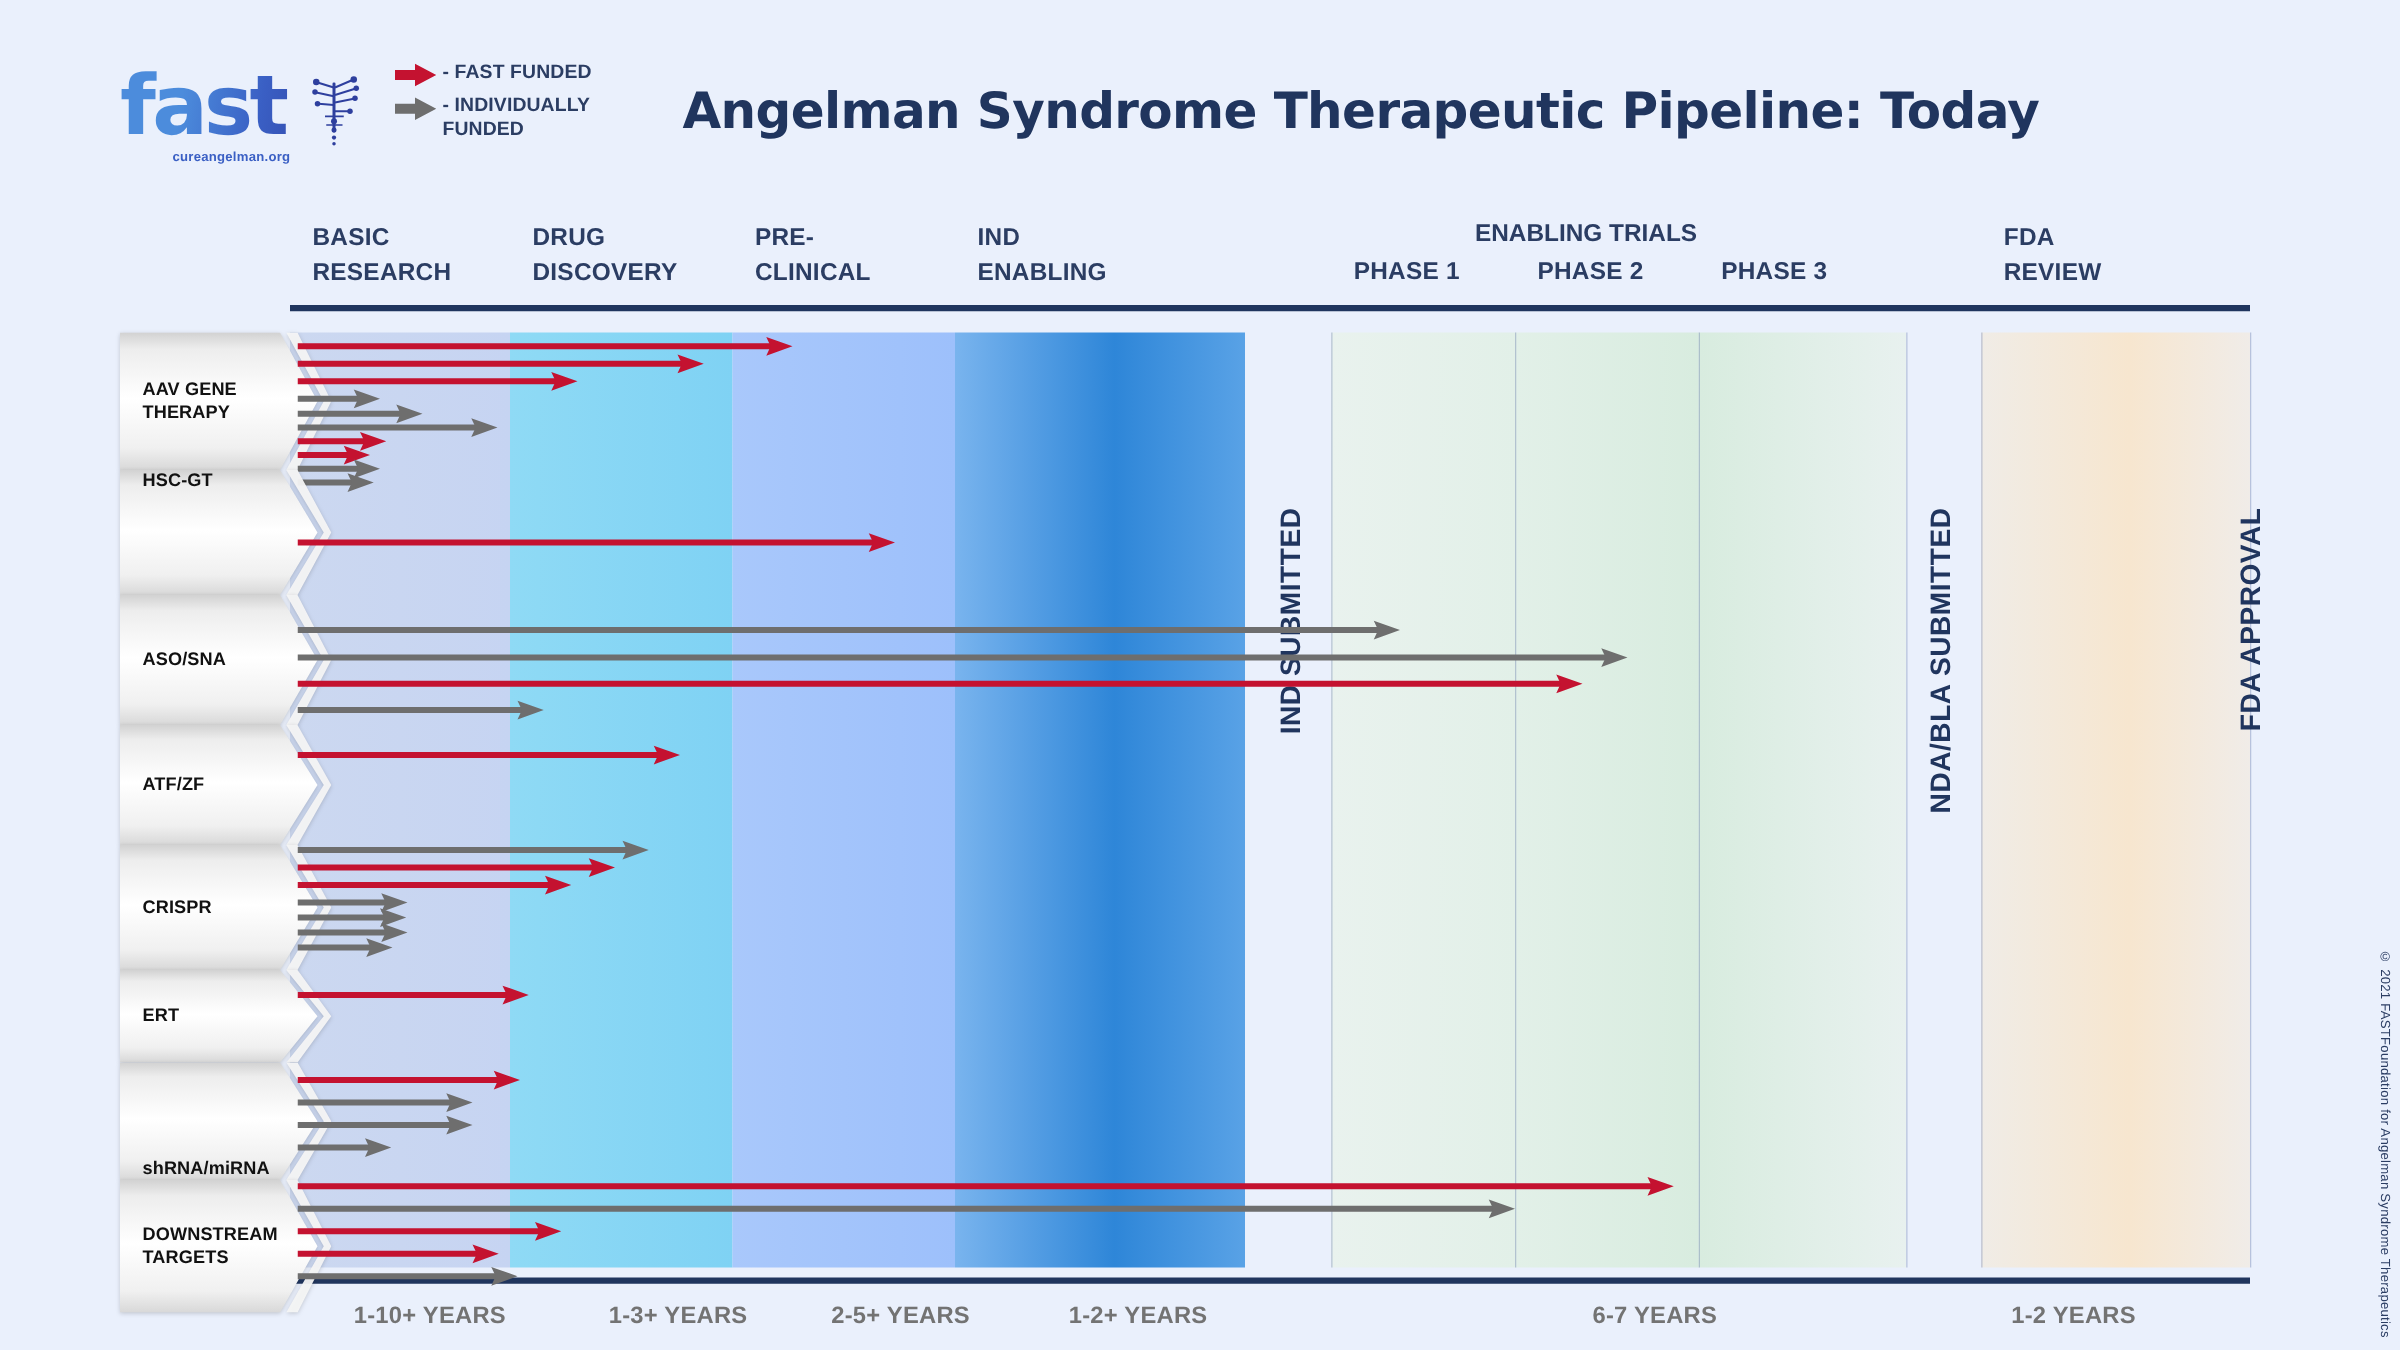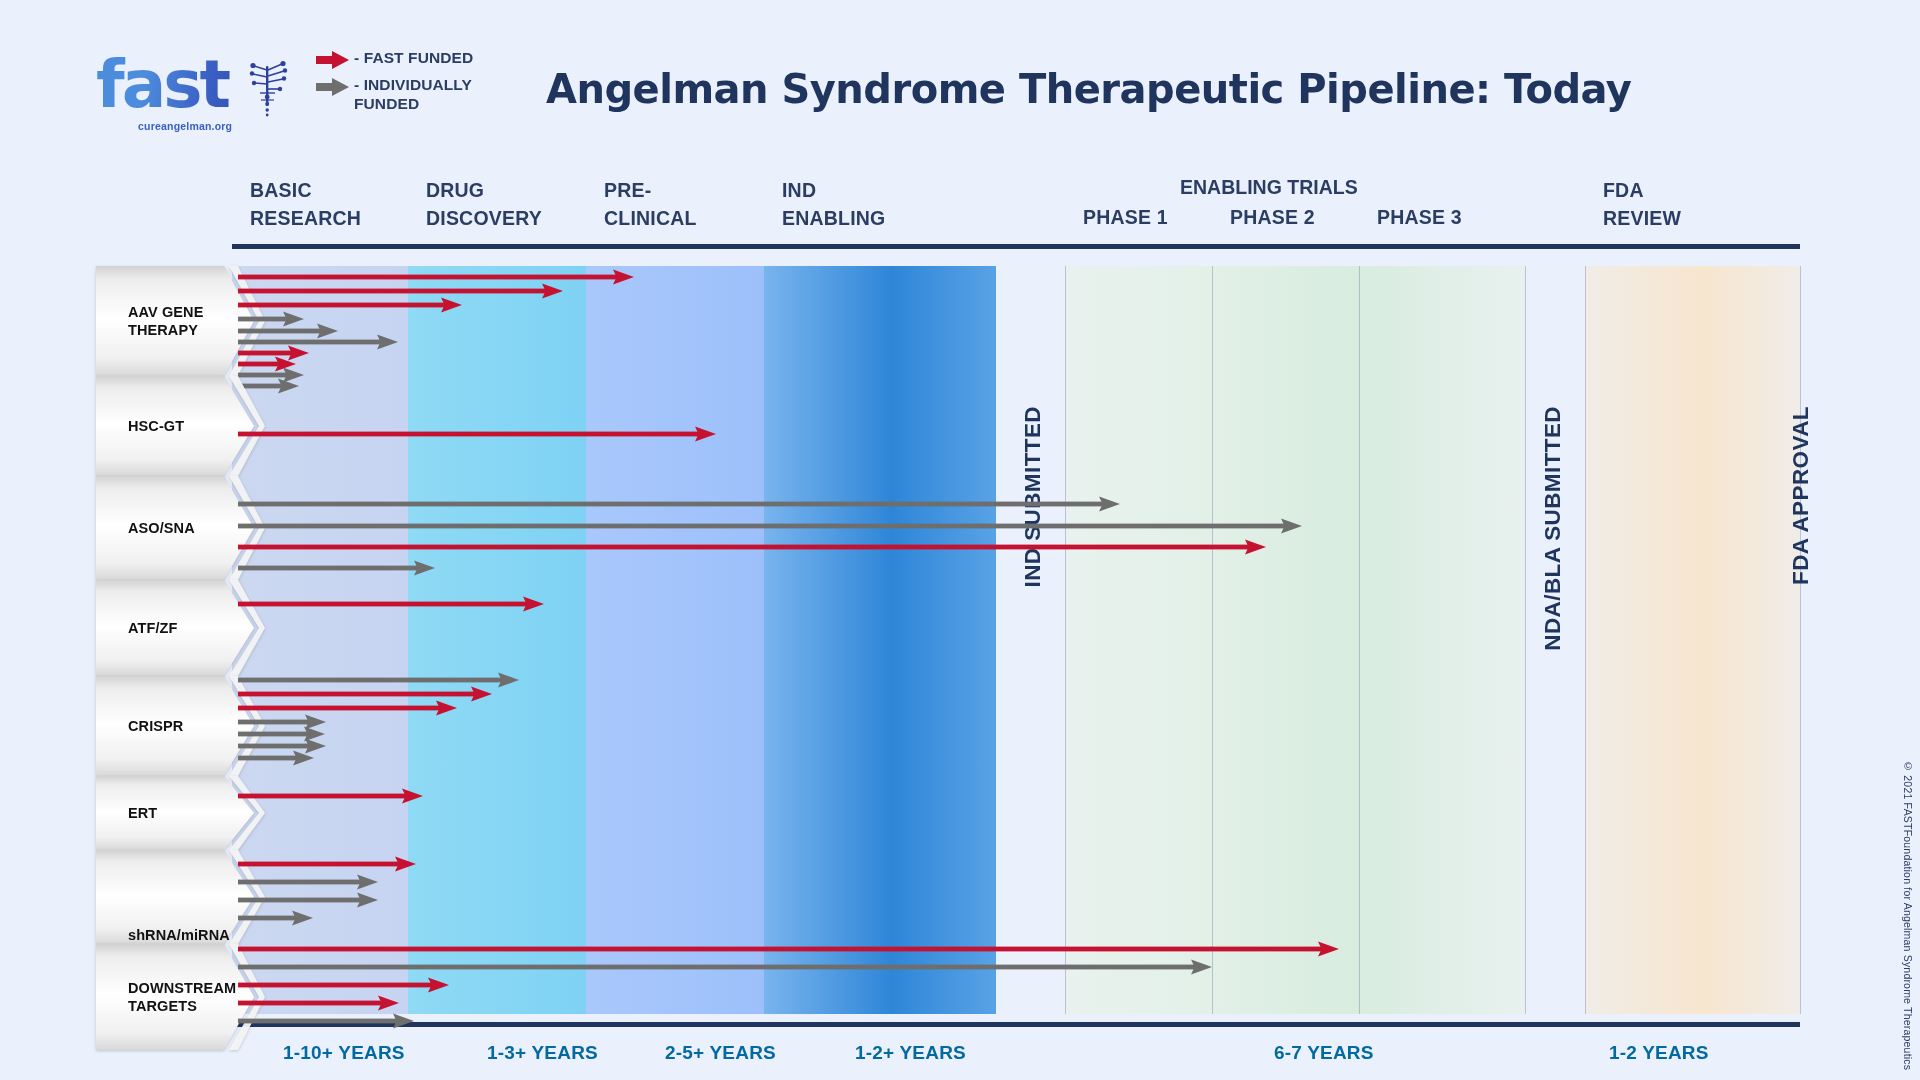--- a/index.html
+++ b/index.html
@@ -66,27 +66,27 @@
   .band-line { position:absolute; top:0; width:1px; height:748px; background:rgba(90,110,160,.35); }
 
   
   .vlabel {
     position:absolute; font-size:22.5px; font-weight:700; color:#20355e;
     writing-mode: vertical-rl; transform: rotate(180deg);
     letter-spacing:.4px; white-space:nowrap;
   }
   .rowtab-label {
     font-size:14.5px; font-weight:700; color:#111; line-height:18px;
-    padding-left:32px; white-space:pre-line; letter-spacing:.1px;
+    padding-left:18px; white-space:pre-line; letter-spacing:.1px;
   }
 
   
   .year {
     position:absolute; top:1042px; font-size:19px; font-weight:700;
-    color:#0369a1; letter-spacing:.2px;
+    color:#737373; letter-spacing:.2px;
   }
 
   
   .copyright {
     position:absolute; right:6px; top:760px;
     font-size:10.5px; color:#2b3d63; font-weight:400;
     writing-mode: vertical-rl;
     letter-spacing:.2px; white-space:nowrap;
   }
 </style>
@@ -258,21 +258,21 @@
             <stop offset="0%" stop-color="#d2d2d2"></stop>
             <stop offset="12%" stop-color="#ededed"></stop>
             <stop offset="48%" stop-color="#ffffff"></stop>
             <stop offset="84%" stop-color="#f0f0f0"></stop>
             <stop offset="100%" stop-color="#d8d8d8"></stop>
           </linearGradient>
         </defs>
         <path d="M0 0 H128 L158 50 L128 100 H0 Z" fill="url(#g1)"></path>
         <path d="M133 0 L163 50 L133 100 L142 100 L169 50 L142 0 Z" fill="#f4f4f4" opacity=".95"></path>
       </svg>
-      <div class="rowtab-label" style="position: absolute; left: 0px; top: 0px; height: 100%; width: 128px; display: flex; align-items: center;"><span>HSC-GT</span></div>
+      <div class="rowtab-label" style="position: absolute; left: 0px; top: 0px; height: 100%; width: 128px; display: flex; "><span>HSC-GT</span></div>
     </div>
     <div style="position: absolute; left: 238px; top: 426px; width: 480px; height: 16px;"><svg viewBox="0 0 480 16" width="480" height="16">
         <rect x="0" y="5.6" width="464" height="4.8" fill="#c41230"></rect>
         <path d="M457 0.5 L478 8 L457 15.5 L460.5 8 Z" fill="#c41230"></path>
       </svg></div>
     <div style="position: absolute; left: 96px; top: 476px; height: 104px; width: 169px;">
       <svg viewBox="0 0 169 104" preserveAspectRatio="none" style="position: absolute; inset: 0px; width: 100%; height: 100%; filter: drop-shadow(rgba(0, 0, 0, 0.18) 0px 1px 1.5px);">
         <defs>
           <linearGradient id="g2" x1="0" y1="0" x2="0" y2="1">
             <stop offset="0%" stop-color="#d2d2d2"></stop>

